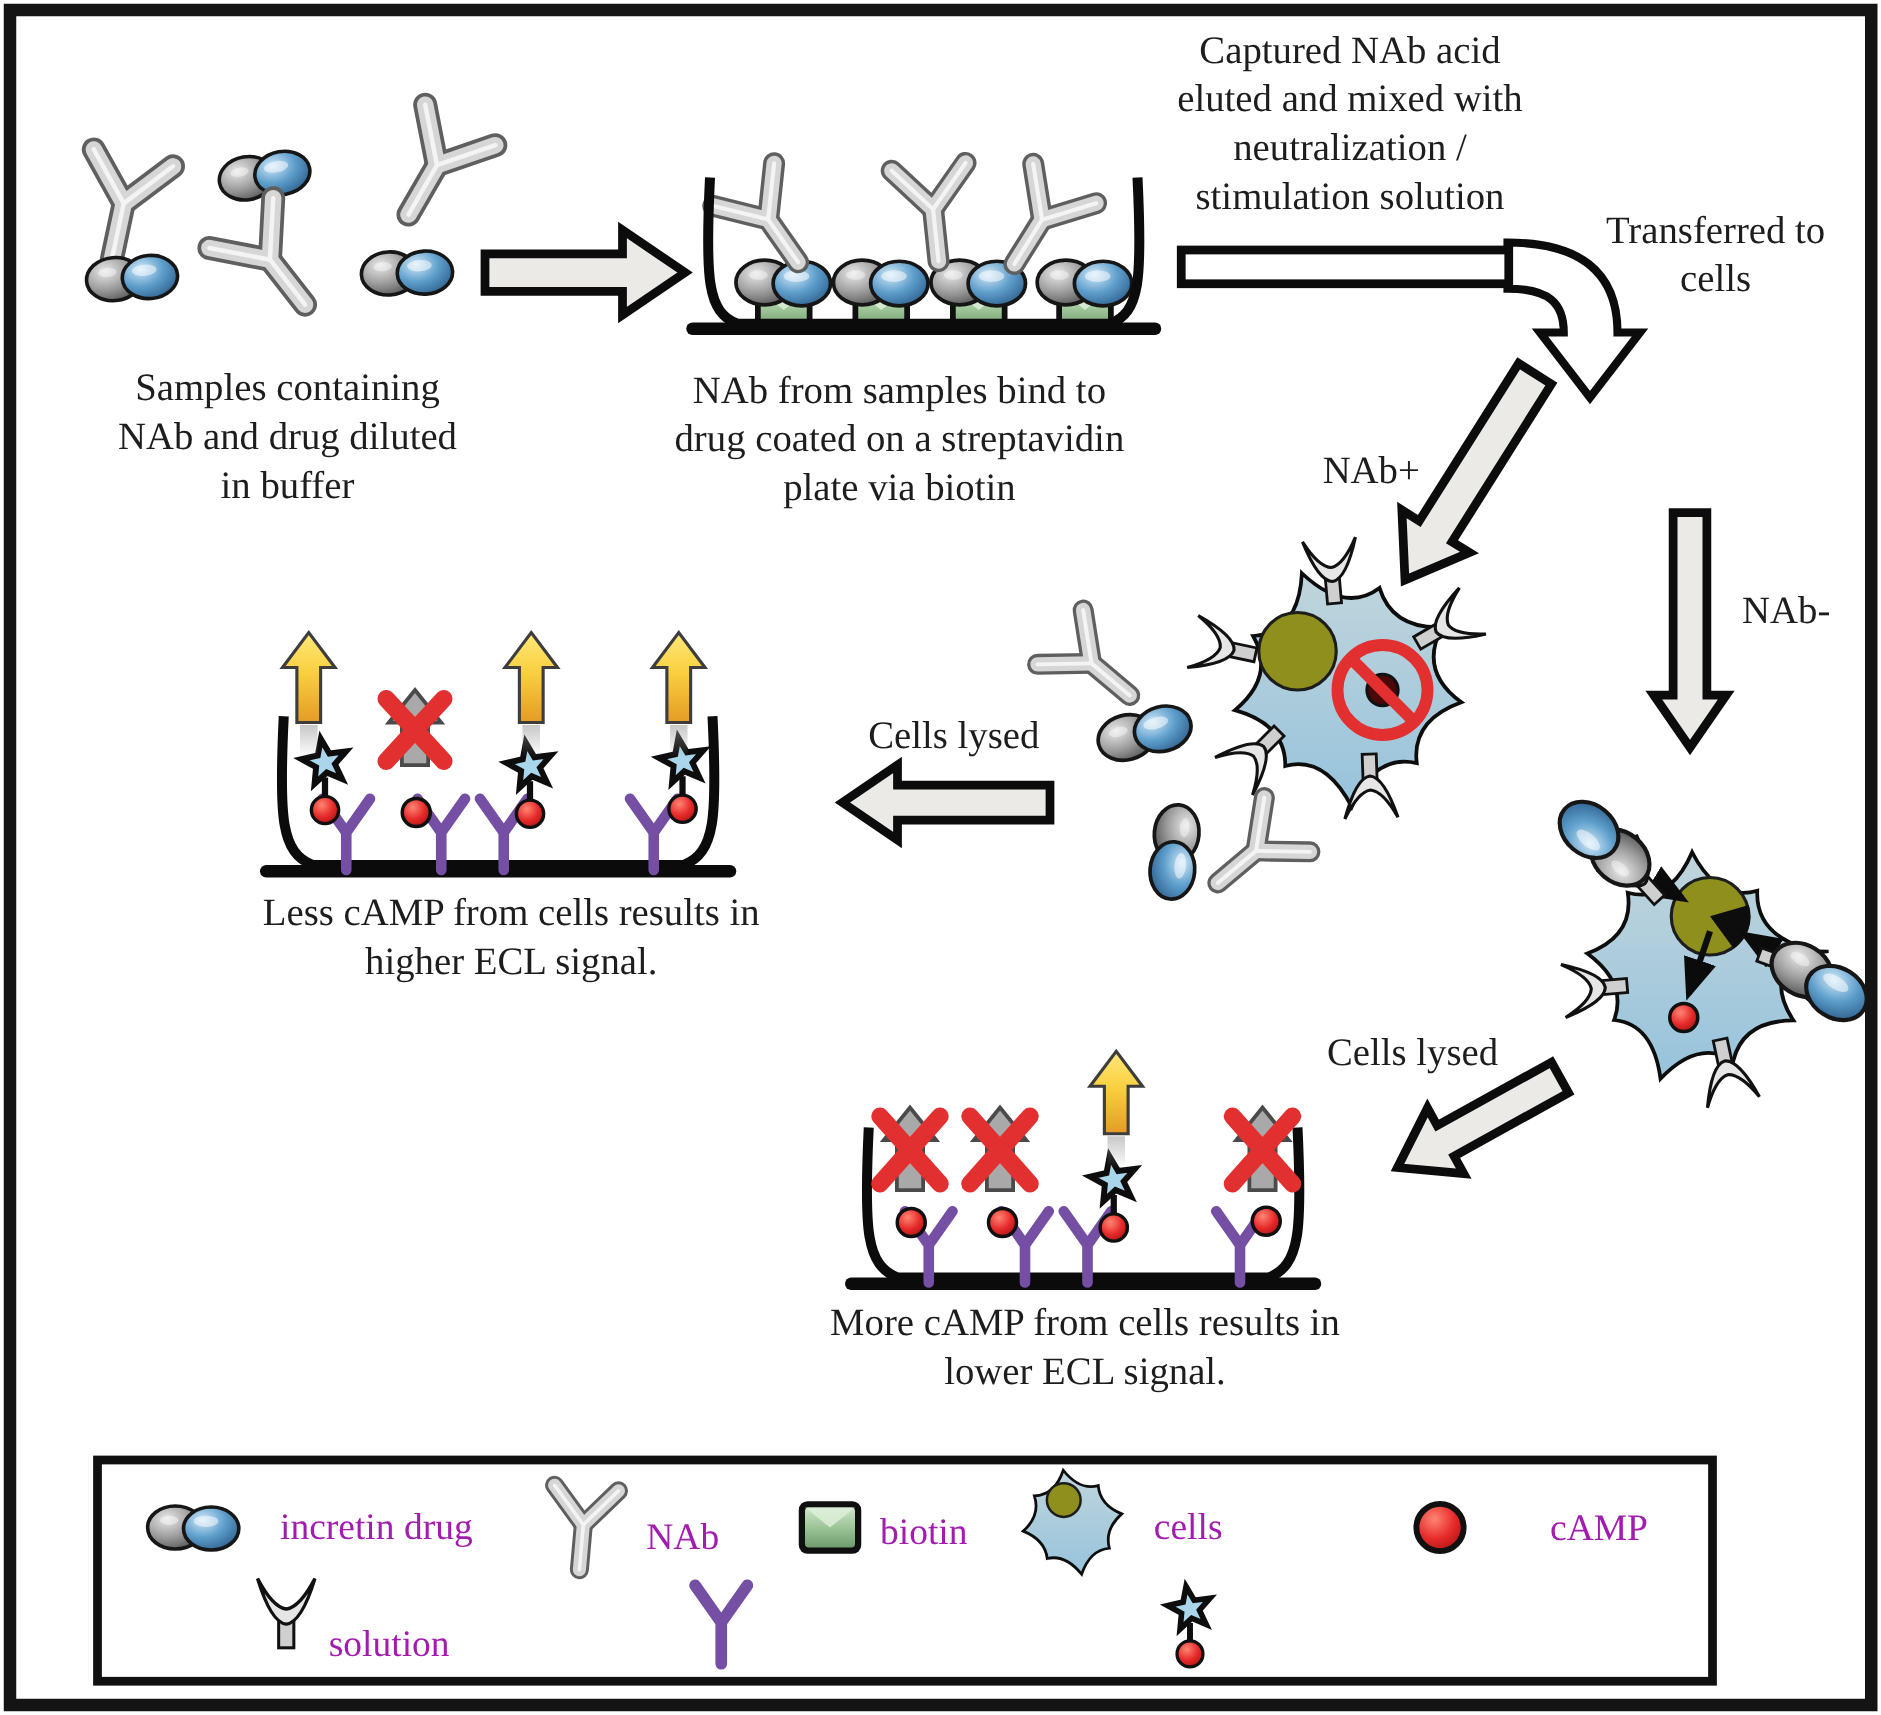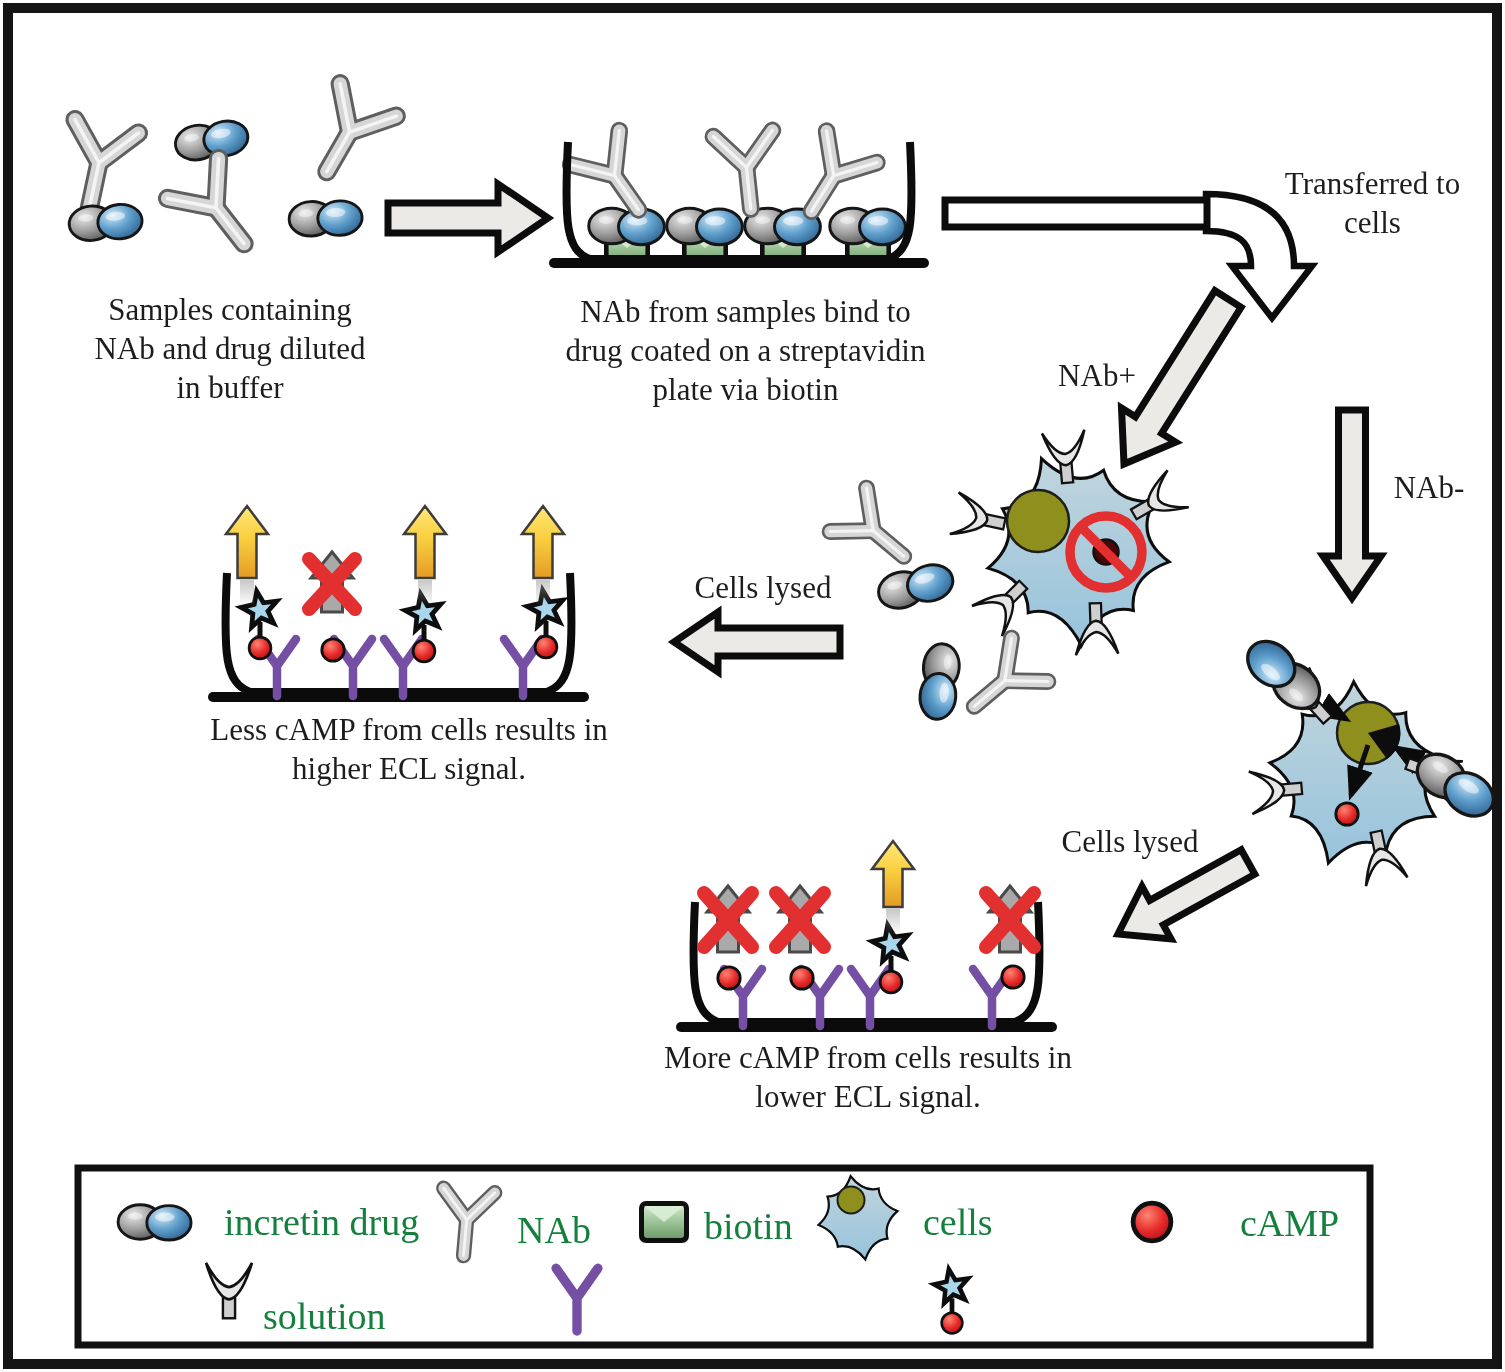--- a/index.html
+++ b/index.html
@@ -1,21 +1,21 @@
 <!DOCTYPE html>
 <html><head>
 <meta charset="utf-8">
 <style>
   html,body{margin:0;padding:0;background:#ffffff;}
   .stage{position:relative;width:1505px;height:1372px;background:#ffffff;overflow:hidden;
          font-family:"Liberation Serif", serif;}
   .stage svg{position:absolute;left:0;top:0;}
   .cap{position:absolute;font-size:31px;line-height:39px;color:#1d1d1d;text-align:center;
        white-space:pre-line;}
-  .leg{position:absolute;font-size:38px;line-height:38px;color:#15803d;text-align:left;
+  .leg{position:absolute;font-size:30px;line-height:38px;color:#a21caf;text-align:left;
        white-space:nowrap;}
 </style>
 </head>
 <body>
 
 <div class="stage">
 
 <svg width="1505" height="1372" viewBox="0 0 1505 1372">
 <defs>
   <radialGradient id="gGrad" cx="35%" cy="30%" r="80%">
@@ -233,23 +233,27 @@
   <use href="#camp" transform="translate(1152,1222) scale(1.35)"></use>
   <use href="#receptor" transform="translate(229,1298) rotate(0) scale(1.35)"></use>
   <use href="#mab" transform="translate(577,1331) scale(1.1)"></use>
   <use href="#tagCamp" transform="translate(952,1306) scale(0.95)"></use>
 </g>
 </svg>
 
 <div class="cap" style="left:30px;top:290px;width:400px;">Samples containing
 NAb and drug diluted
 in buffer</div>
-<div class="cap" style="left:523px;top:292px;width:445px;">NAb from samples bind to
+<div class="cap" style="left:497px;top:292px;width:445px;">NAb from samples bind to
 drug coated on a streptavidin
 plate via biotin</div>
+<div class="cap" style="left:860px;top:20px;width:440px;">Captured NAb acid
+eluted and mixed with
+neutralization /
+stimulation solution</div>
 <div class="cap" style="left:1270px;top:164px;width:205px;">Transferred to
 cells</div>
 <div class="cap" style="left:1047px;top:356px;width:100px;">NAb+</div>
 <div class="cap" style="left:1379px;top:448px;width:100px;margin-top:20px;">NAb-</div>
 <div class="cap" style="left:663px;top:568px;width:200px;">Cells lysed</div>
 <div class="cap" style="left:1030px;top:822px;width:200px;">Cells lysed</div>
 <div class="cap" style="left:159px;top:710px;width:500px;">Less cAMP from cells results in
 higher ECL signal.</div>
 <div class="cap" style="left:618px;top:1038px;width:500px;">More cAMP from cells results in
 lower ECL signal.</div>

